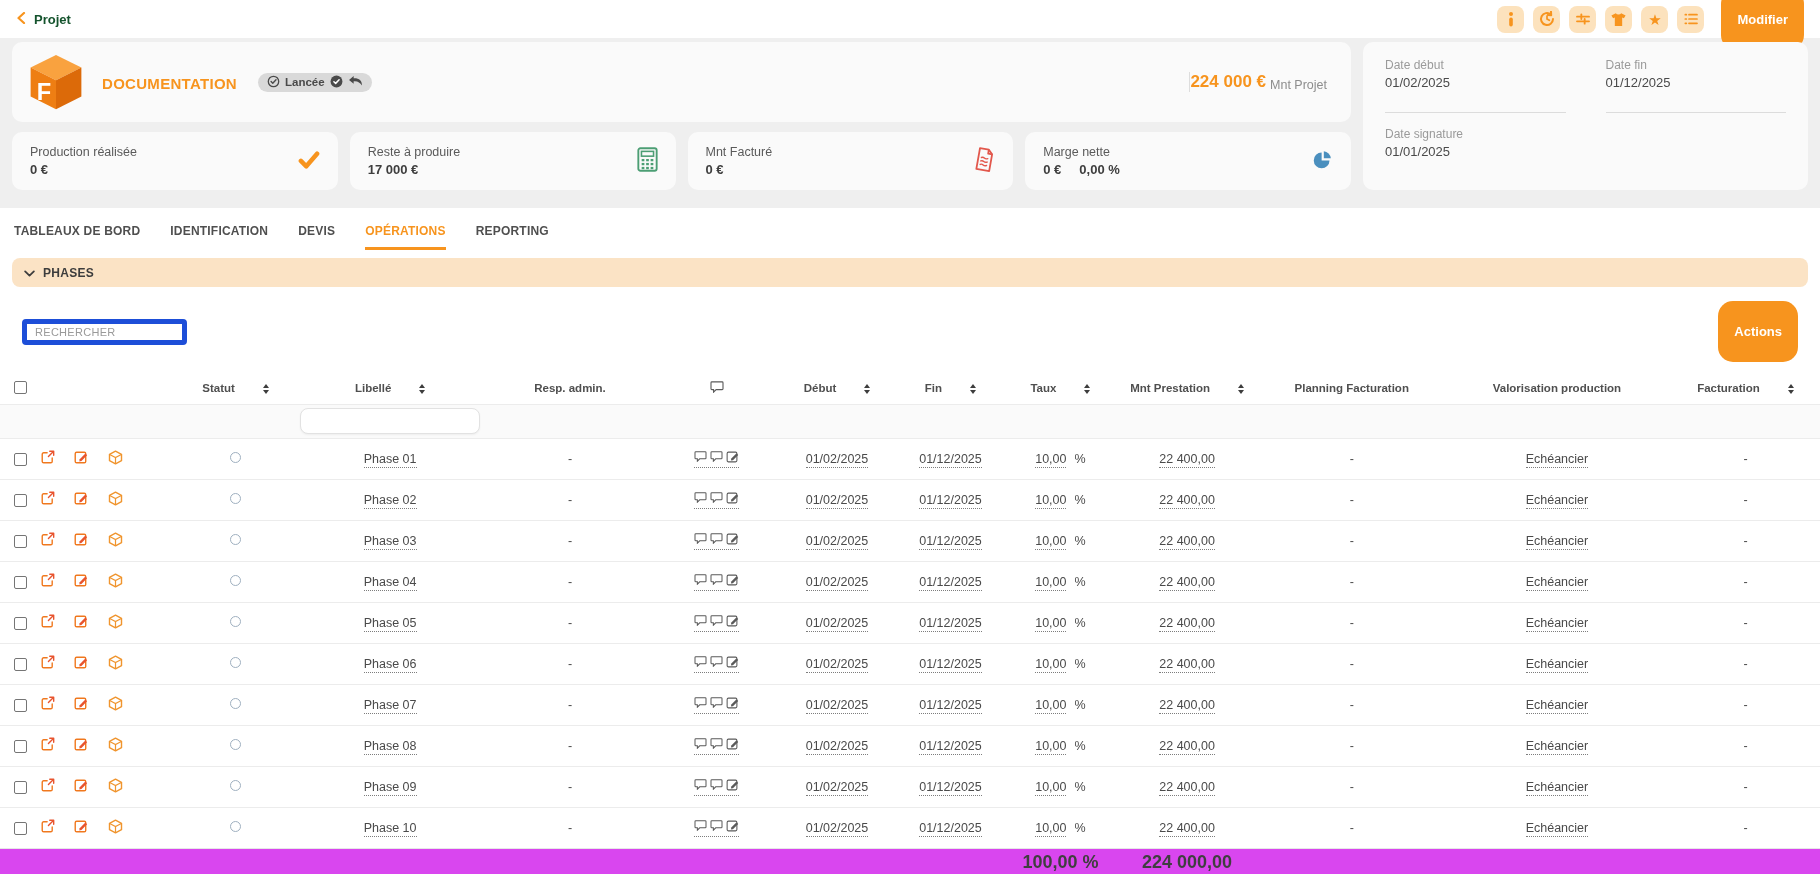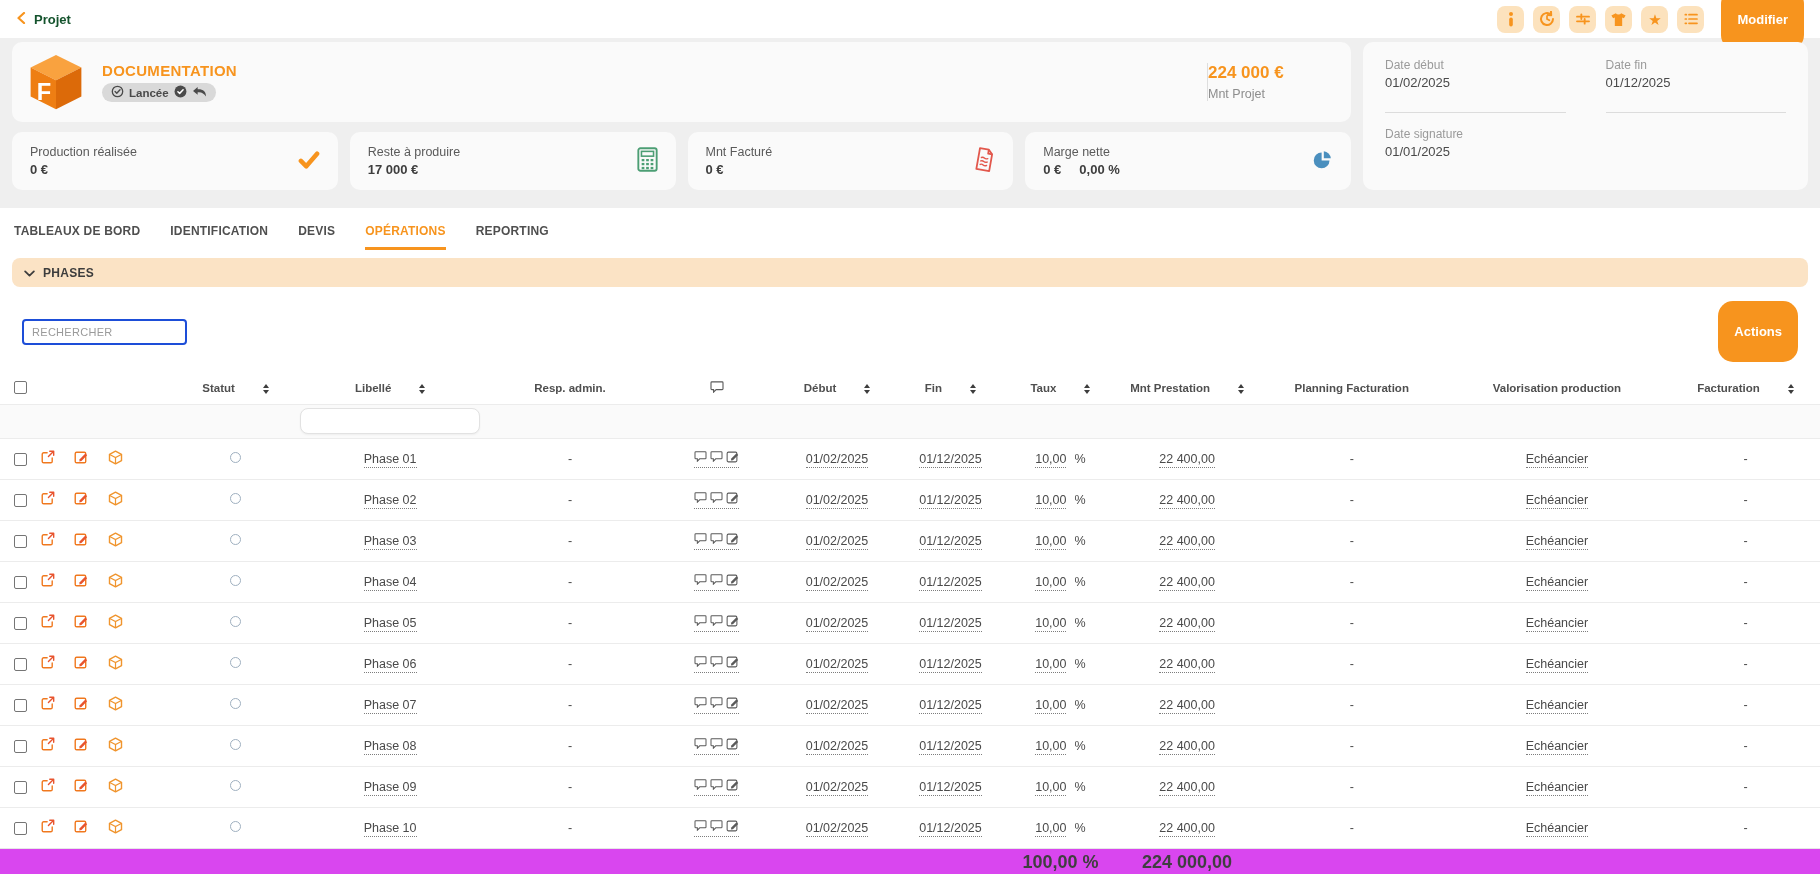--- a/index.html
+++ b/index.html
@@ -31,31 +31,31 @@
   }
   
   .header-zone {
     display: grid; grid-template-columns: 1fr 445px; gap: 12px;
     padding: 4px 12px 0 12px;
   }
   .left-col { display: flex; flex-direction: column; gap: 10px; }
   .card { background: #fafafa; border-radius: 10px; }
   .project-card { height: 80px; display: flex; align-items: center; padding: 0 24px 0 16px; }
   .logo-cube { width: 56px; height: 58px; flex: 0 0 auto; }
-  .project-info { margin-left: 18px; flex: 1; display: flex; flex-direction: column; gap: 4px; }
+  .project-info { margin-left: 18px; flex: 1; display: flex; flex-direction: row; gap: 21px; align-items: flex-end; }
   .project-title { color: #f7941e; font-weight: 700; font-size: 15px; letter-spacing: .3px; }
   .client-line { display: flex; align-items: center; gap: 6px; color: #555; font-weight: 700; font-size: 12px; }
   .status-pill {
     align-self: flex-start; display: flex; align-items: center; gap: 5px;
     background: #d9d9d9; border-radius: 10px; padding: 2px 9px;
     color: #4a4a4a; font-size: 11.5px; font-weight: 600;
   }
   .amount-block {
     border-left: 1px solid #ddd; min-width: 120px;
-    display: flex; flex-direction: column; gap: 4px; align-items: flex-start;
+    display: flex; flex-direction: row; gap: 4px; align-items: flex-end;
   }
   .amount-value { color: #f7941e; font-weight: 700; font-size: 17px; }
   .amount-label { color: #8d8d8d; font-size: 12.5px; }
   .kpi-row { display: grid; grid-template-columns: repeat(4, 1fr); gap: 12px; }
   .kpi-card { height: 58px; display: flex; align-items: center; justify-content: space-between; padding: 0 18px; }
   .kpi-text { display: flex; flex-direction: column; gap: 3px; }
   .kpi-label { color: #5a5a5a; font-size: 12.5px; }
   .kpi-value { color: #3e3e3e; font-weight: 600; font-size: 13px; display: flex; gap: 18px; }
   .dates-card { height: 148px; padding: 16px 22px; display: grid; grid-template-columns: 1fr 1fr; grid-auto-rows: min-content; column-gap: 40px; row-gap: 14px; }
   .date-field .dlabel { color: #9a9a9a; font-size: 12px; margin-bottom: 3px; }
@@ -66,21 +66,21 @@
   .tabs { display: flex; gap: 30px; padding: 6px 14px 0 14px; }
   .tab { font-size: 12px; font-weight: 600; color: #4f4f4f; letter-spacing: .2px; padding-bottom: 9px; cursor: pointer; }
   .tab.active { color: #f7941e; border-bottom: 3px solid #f7941e; }
   .section-bar {
     margin: 8px 12px 0 12px; background: #fbe3c5; border-radius: 8px;
     height: 29px; display: flex; align-items: center; gap: 8px; padding: 0 12px;
     color: #3d3d3d; font-weight: 700; font-size: 12px; letter-spacing: .3px; cursor: pointer;
   }
   .search-row { display: flex; align-items: center; justify-content: space-between; padding: 14px 22px 10px 22px; }
   .search-input {
-    width: 165px; height: 26px; border: 2px solid #1d4ed8; border-radius: 4px;
+    width: 165px; height: 26px; border: 5px solid #1d4ed8; border-radius: 4px;
     padding: 0 8px; font-size: 11px; color: #555; letter-spacing: .3px;
     font-family: "Liberation Sans", sans-serif; outline: none;
   }
   .search-input::placeholder { color: #9a9a9a; }
   
   table { width: 100%; border-collapse: collapse; table-layout: fixed; }
   th, td { font-weight: normal; text-align: center; vertical-align: middle; font-size: 12.5px; color: #4a4a4a; }
   thead th { height: 32px; font-size: 11.5px; font-weight: 700; color: #4f4f4f; border-bottom: 1px solid #ececec; }
   .th-inner { display: inline-flex; align-items: flex-end; }
   .sort { display: inline-flex; flex-direction: column; gap: 2px; margin-left: 28px; cursor: pointer; }

